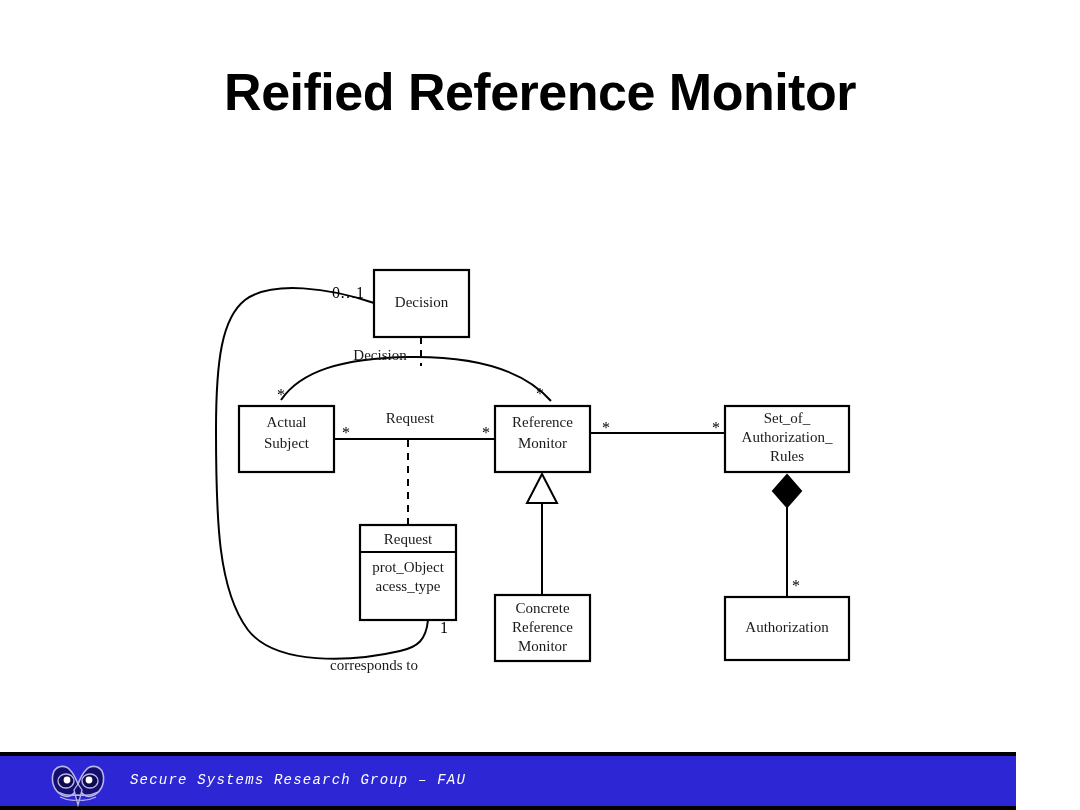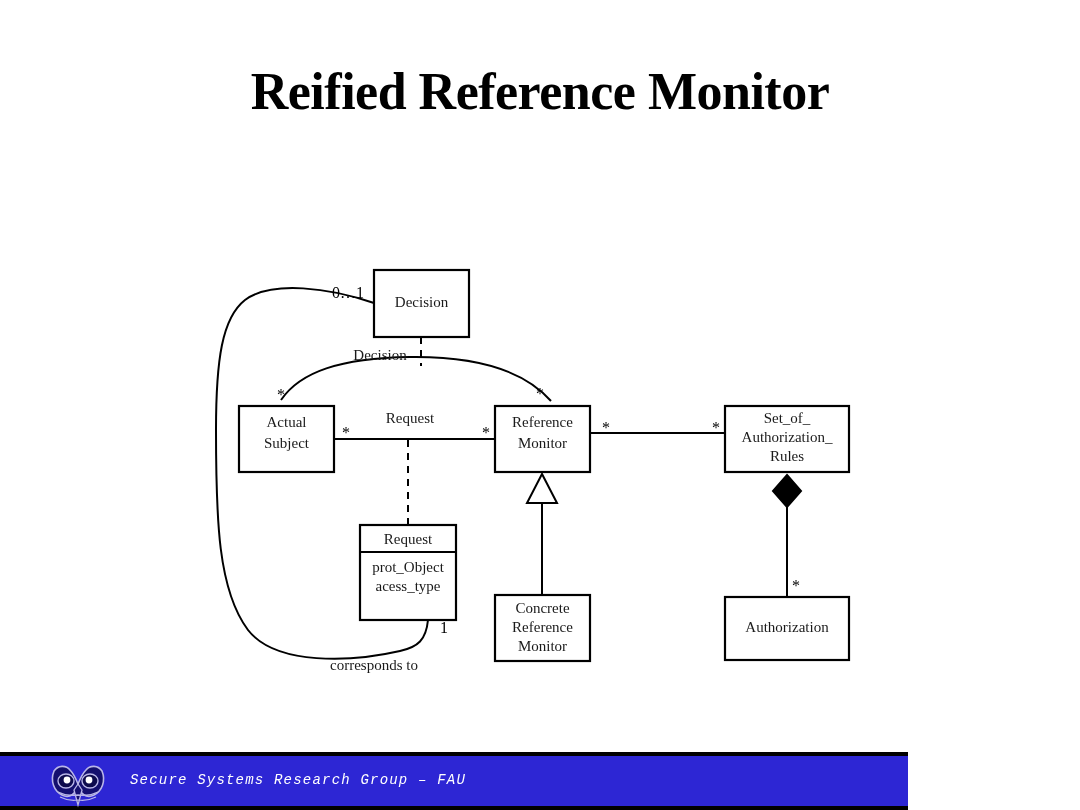--- a/index.html
+++ b/index.html
@@ -15,21 +15,21 @@
     background: #ffffff;
     overflow: hidden;
     font-family: "Liberation Serif", "DejaVu Serif", serif;
   }
   #slide-title {
     position: absolute;
     left: 0;
     top: 62px;
     width: 1080px;
     text-align: center;
-    font-family: Liberation Serif, serif;
+    font-family: Liberation Sans, sans-serif;
     font-weight: bold;
     font-size: 52px;
     letter-spacing: -0.5px;
     color: #000000;
   }
   #diagram {
     position: absolute;
     left: 0;
     top: 0;
     width: 1080px;
@@ -81,21 +81,21 @@
     stroke-width: 2;
   }
   .compartment-line {
     stroke: #000000;
     stroke-width: 2.2;
   }
   #footer-bar {
     position: absolute;
     left: 0;
     bottom: 0;
-    width: 908px;
+    width: 1016px;
     height: 58px;
     background: #2d26d4;
     border-top: 4px solid #000000;
     border-bottom: 4px solid #000000;
     box-sizing: border-box;
   }
   #footer-logo {
     position: absolute;
     left: 48px;
     top: 3px;

